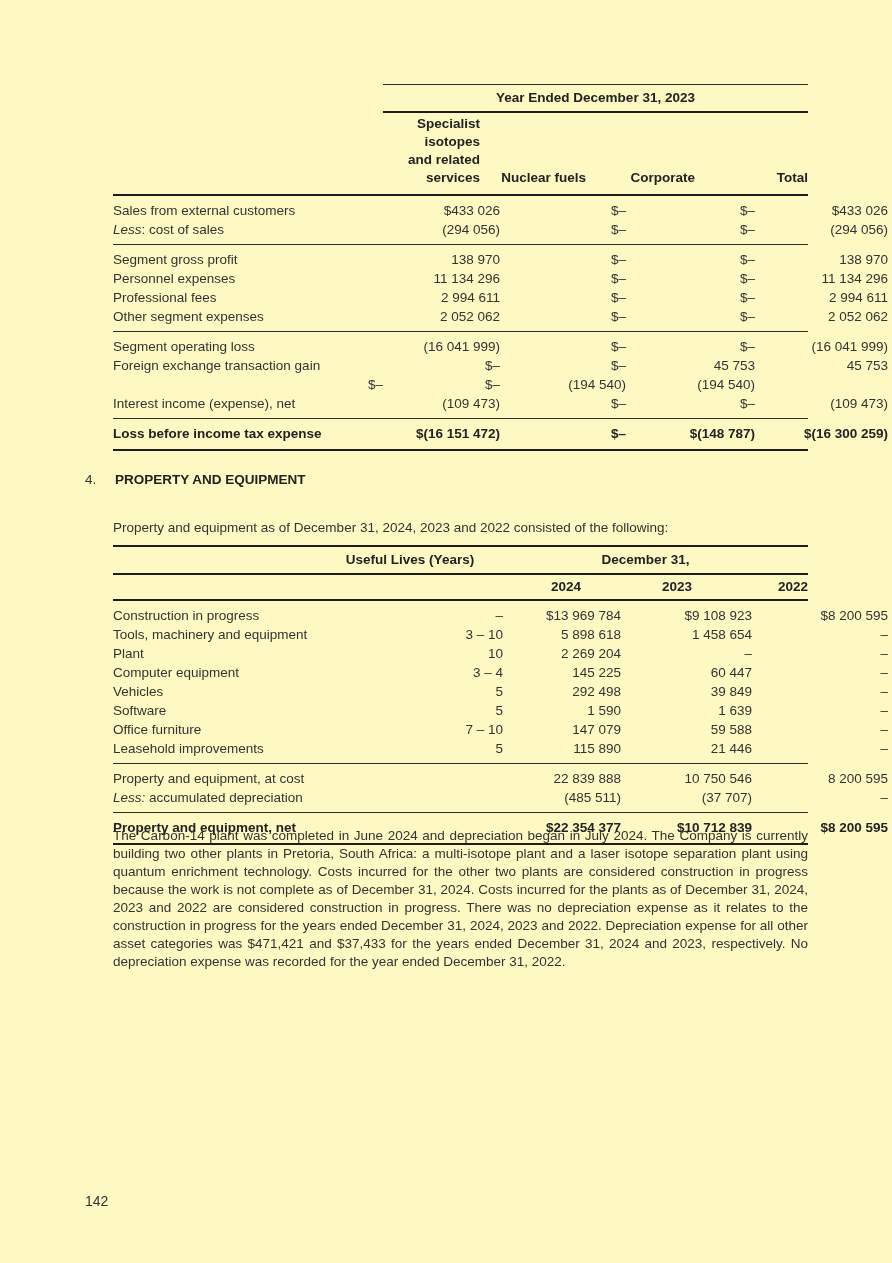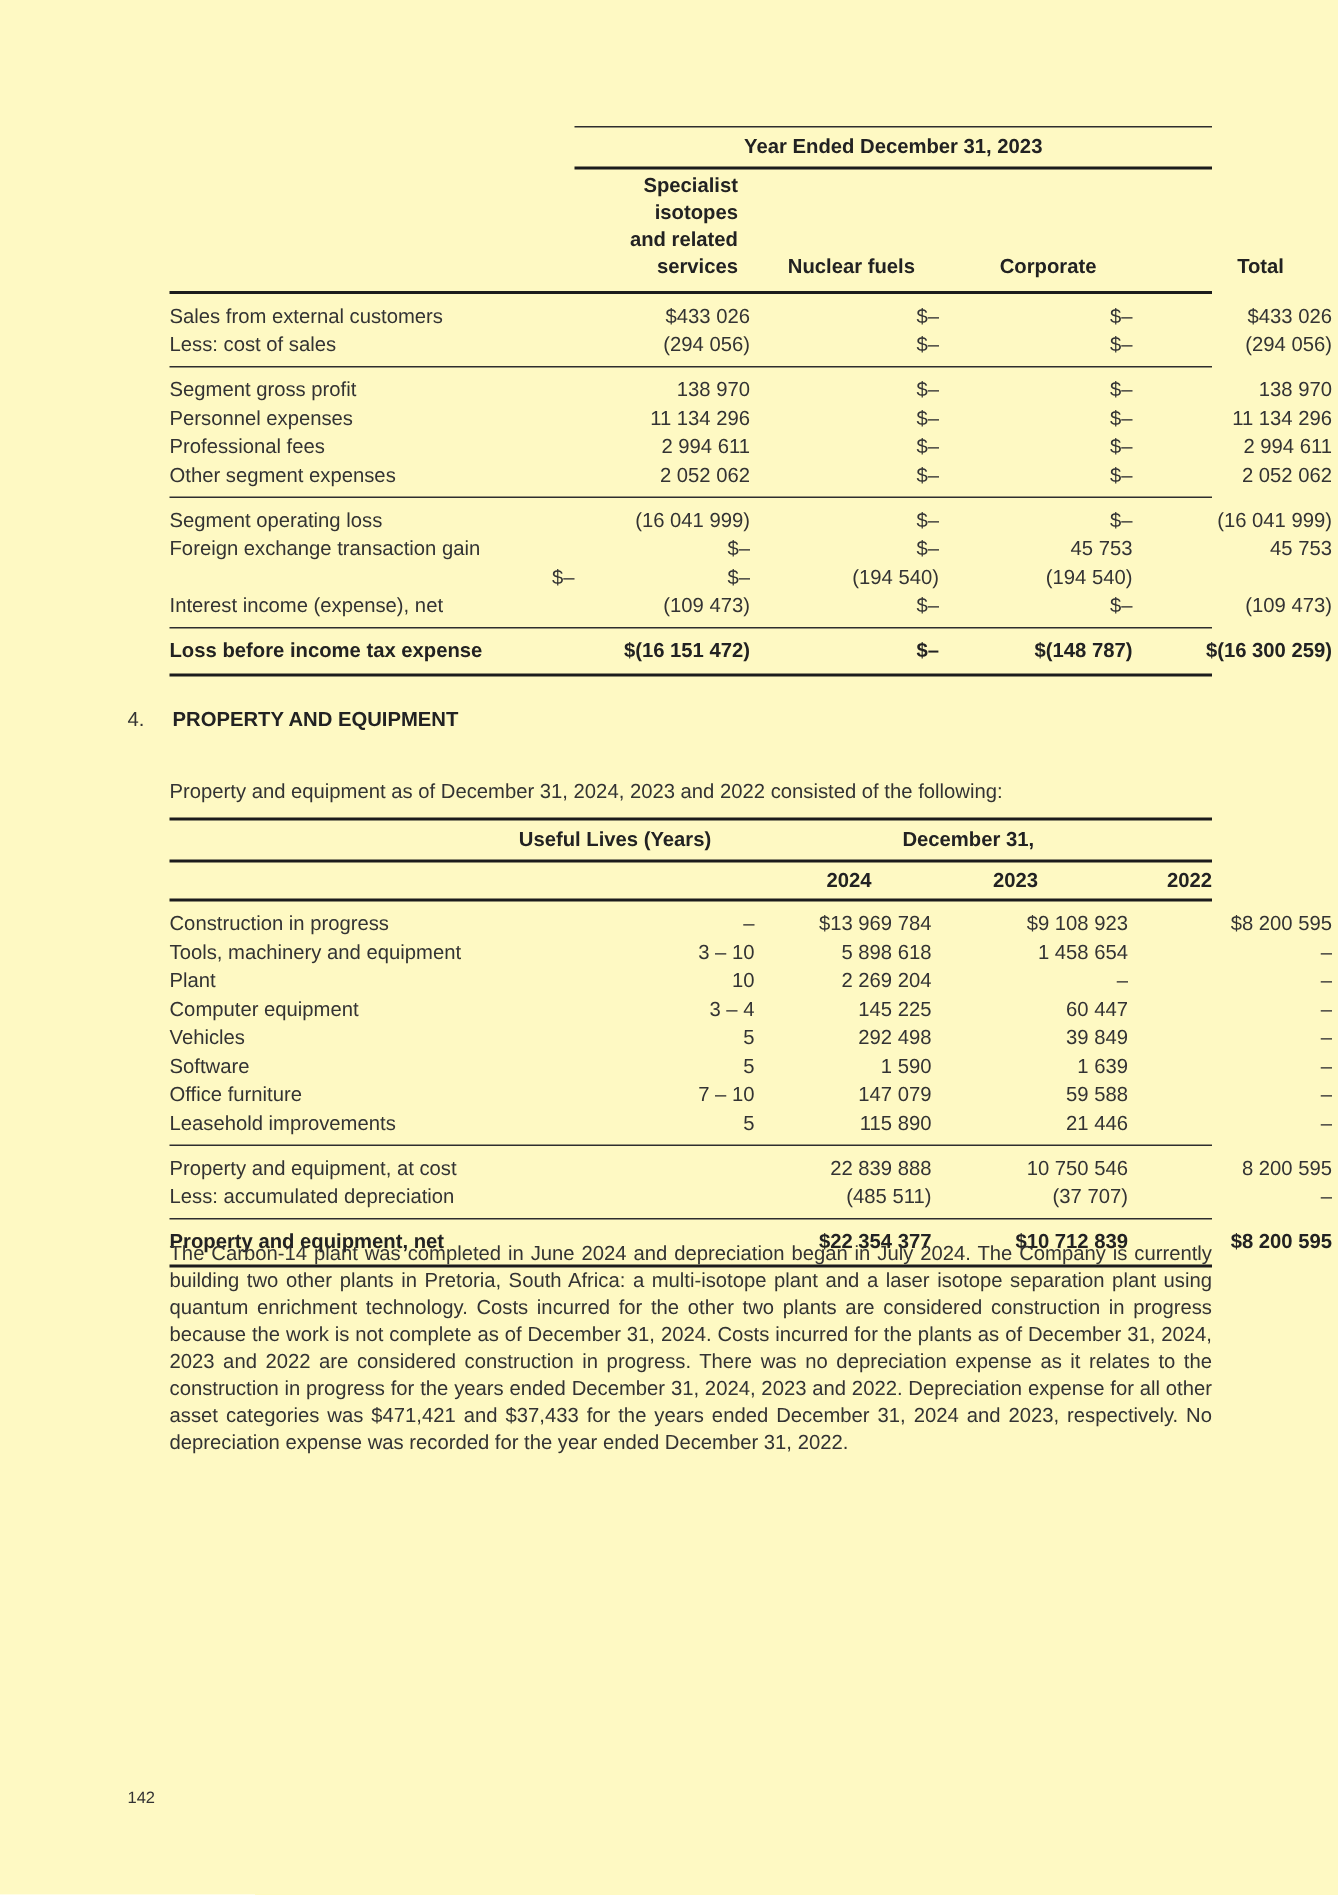--- a/index.html
+++ b/index.html
@@ -6,50 +6,50 @@
   html,body { background:#ffffff; }
   .page {
     position:relative; width:892px; height:1263px; background:#fef9c3;
     font-family:"Liberation Sans", sans-serif; color:#333333; font-size:13.5px;
     overflow:hidden;
   }
   .rule { width:100%; }
   .r1 { border-top:1px solid #2e2e2e; }
   .r2 { border-top:2px solid #1c1c1c; }
   .bold { font-weight:bold; color:#222; }
-  .ital { }
+  .ital { font-style:italic; }
   .num { text-align:right; }
   .center { text-align:center; }
 
   
   .t1 { position:absolute; left:113px; top:84px; width:695px; }
   .t1-span { margin-left:270px; width:425px; }
   .t1-year { line-height:18px; padding:4px 0; text-align:center; font-weight:bold; color:#222; }
   .t1grid { display:grid; grid-template-columns:270px 97px 106px 109px 113px; }
-  .t1 .head { align-items:end; margin-top:2px; padding-bottom:7px;gap:12px; }
+  .t1 .head { align-items:end; margin-top:2px; padding-bottom:7px; }
   .col1head { text-align:right; font-weight:bold; color:#222; line-height:18px; }
   .bh { display:flex; align-items:flex-end; justify-content:flex-end; font-weight:bold; color:#222; line-height:18px; }
   .trow { line-height:19px;gap:20px; }
   .group { padding:5px 0; }
   .totrow { padding:5px 0 6px 0; }
 
   
   .t2 { position:absolute; left:113px; top:521px; width:695px;margin-top:24px; }
   .t2grid { display:grid; grid-template-columns:224px 146px 98px 111px 116px; }
   .headgroups { line-height:18px; padding:4px 0; }
   .span3 { grid-column:3 / 6; }
   .yearsrow { line-height:18px; padding:3px 0; }
 
   
   .sec { position:absolute; left:85px; top:472px; display:flex; line-height:16px; }
   .sec-num { width:30px; color:#333; }
   .sec-title { font-weight:bold; color:#222; }
   .intro { position:absolute; left:113px; top:519px; width:695px; line-height:18px; }
   .para { position:absolute; left:113px; top:827px; width:695px; line-height:18px; text-align:justify; }
-  .pageno { position:absolute; left:85px; top:1193px; font-size:11px; }
+  .pageno { position:absolute; left:85px; top:1193px; font-size:14px; }
 </style>
 </head>
 <body>
 
 <div class="page">
 
   <div class="t1">
     <div class="t1-span">
       <div class="rule r1"></div>
       <div class="t1-year">Year Ended December 31, 2023</div>

